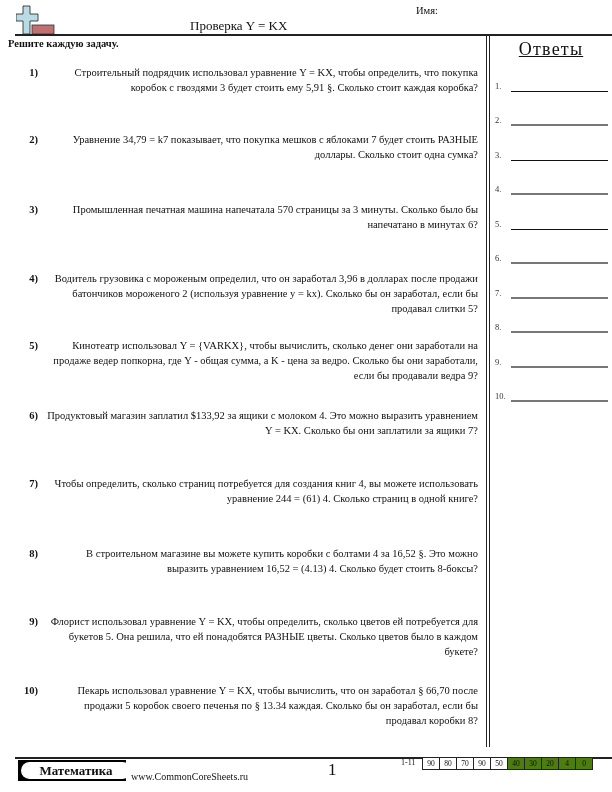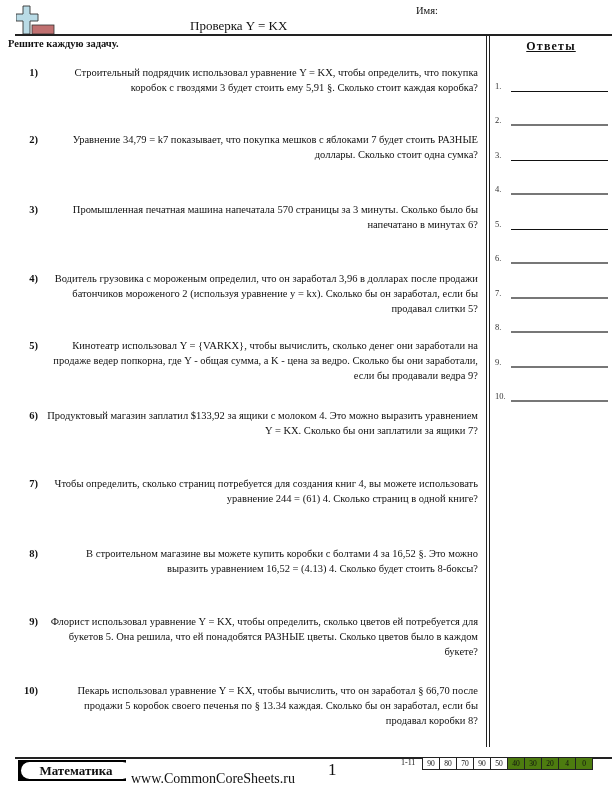--- a/index.html
+++ b/index.html
@@ -13,39 +13,39 @@
   .name-label { left:416px; top:5px; font-size:10.5px; }
   .header-rule { left:15px; top:34px; width:597px; height:2px; background:#222; }
   .instruction { left:8px; top:38px; font-size:10.5px; font-weight:bold; }
 
   
   .divider-1 { left:486px; top:35px; width:1px; height:712px; background:#222; }
   .divider-2 { left:489px; top:35px; width:1px; height:712px; background:#222; }
 
   
   .answers-title { left:490px; top:39px; width:122px; text-align:center;
-                   font-size:12px; font-weight:bold; text-decoration:underline;
+                   font-size:18px; font-weight:normal; text-decoration:underline;
                    letter-spacing:1.2px; }
   .ans-row { left:495px; width:115px; height:14px; }
   .ans-num { position:absolute; left:0; bottom:2px; font-size:8.5px; color:#333; }
   .ans-line { position:absolute; left:16px; right:2px; bottom:1px; height:1.5px; background:#111; }
   .ans-line.gray { background:#777; height:1.7px; }
 
   
   .problem { left:16px; width:462px; font-size:10.5px; line-height:15.2px; }
   .problem .num { position:absolute; left:0; top:0; width:22px; text-align:right;
                   font-weight:bold; font-size:10.5px; }
   .problem .text { margin-left:30px;text-align:right; }
 
   
   .footer-rule { left:15px; top:757px; width:597px; height:1.5px; background:#222; }
   .math-badge { left:18px; top:760px; width:108px; height:21px; background:#000; }
   .math-pill { position:absolute; left:3px; top:2px; width:110px; height:17px; background:#fff;
                border-radius:9px; text-align:center; font-weight:bold; font-size:13px; line-height:17px; }
-  .site { left:131px; top:771px; font-size:14px; }
+  .site { left:131px; top:771px; font-size:10px; }
   .page-num { left:328px; top:760px; font-size:17px; }
   .score-label { left:401px; top:758px; font-size:8px; }
   .score-table { left:423px; top:757px; display:flex; }
   .score-cell { width:16px; height:11px; border:1px solid #222; margin-left:-1px;
                 font-size:7.5px; text-align:center; line-height:11px; background:#fff; }
   .score-cell.hl { background:#4d7c0f; }
 </style>
 </head>
 <body>
 

